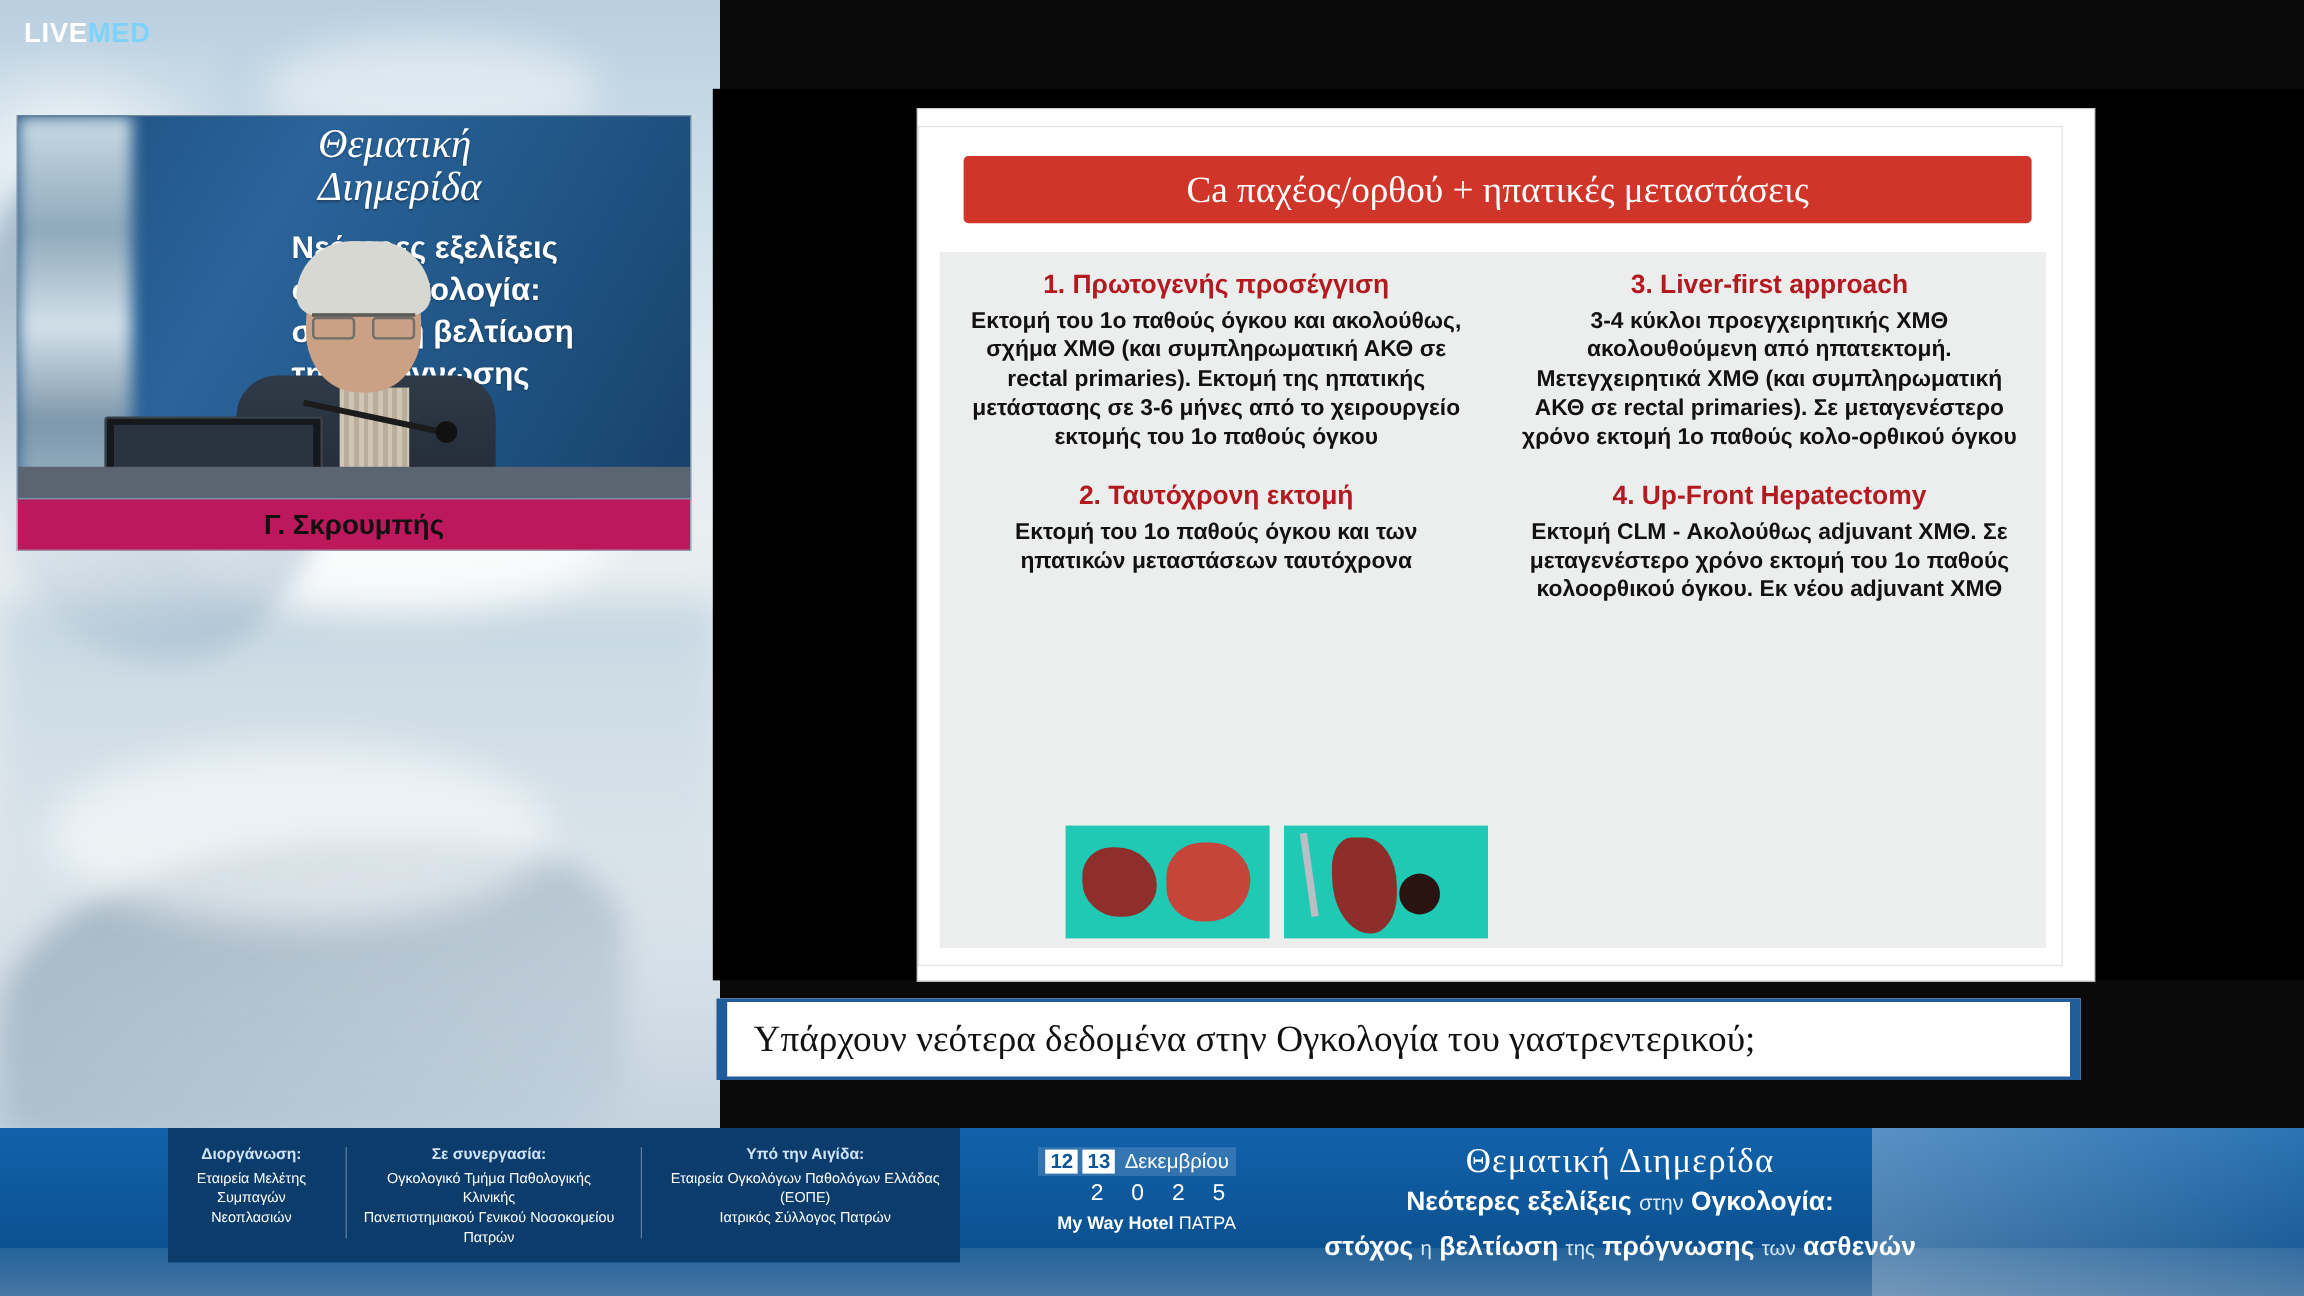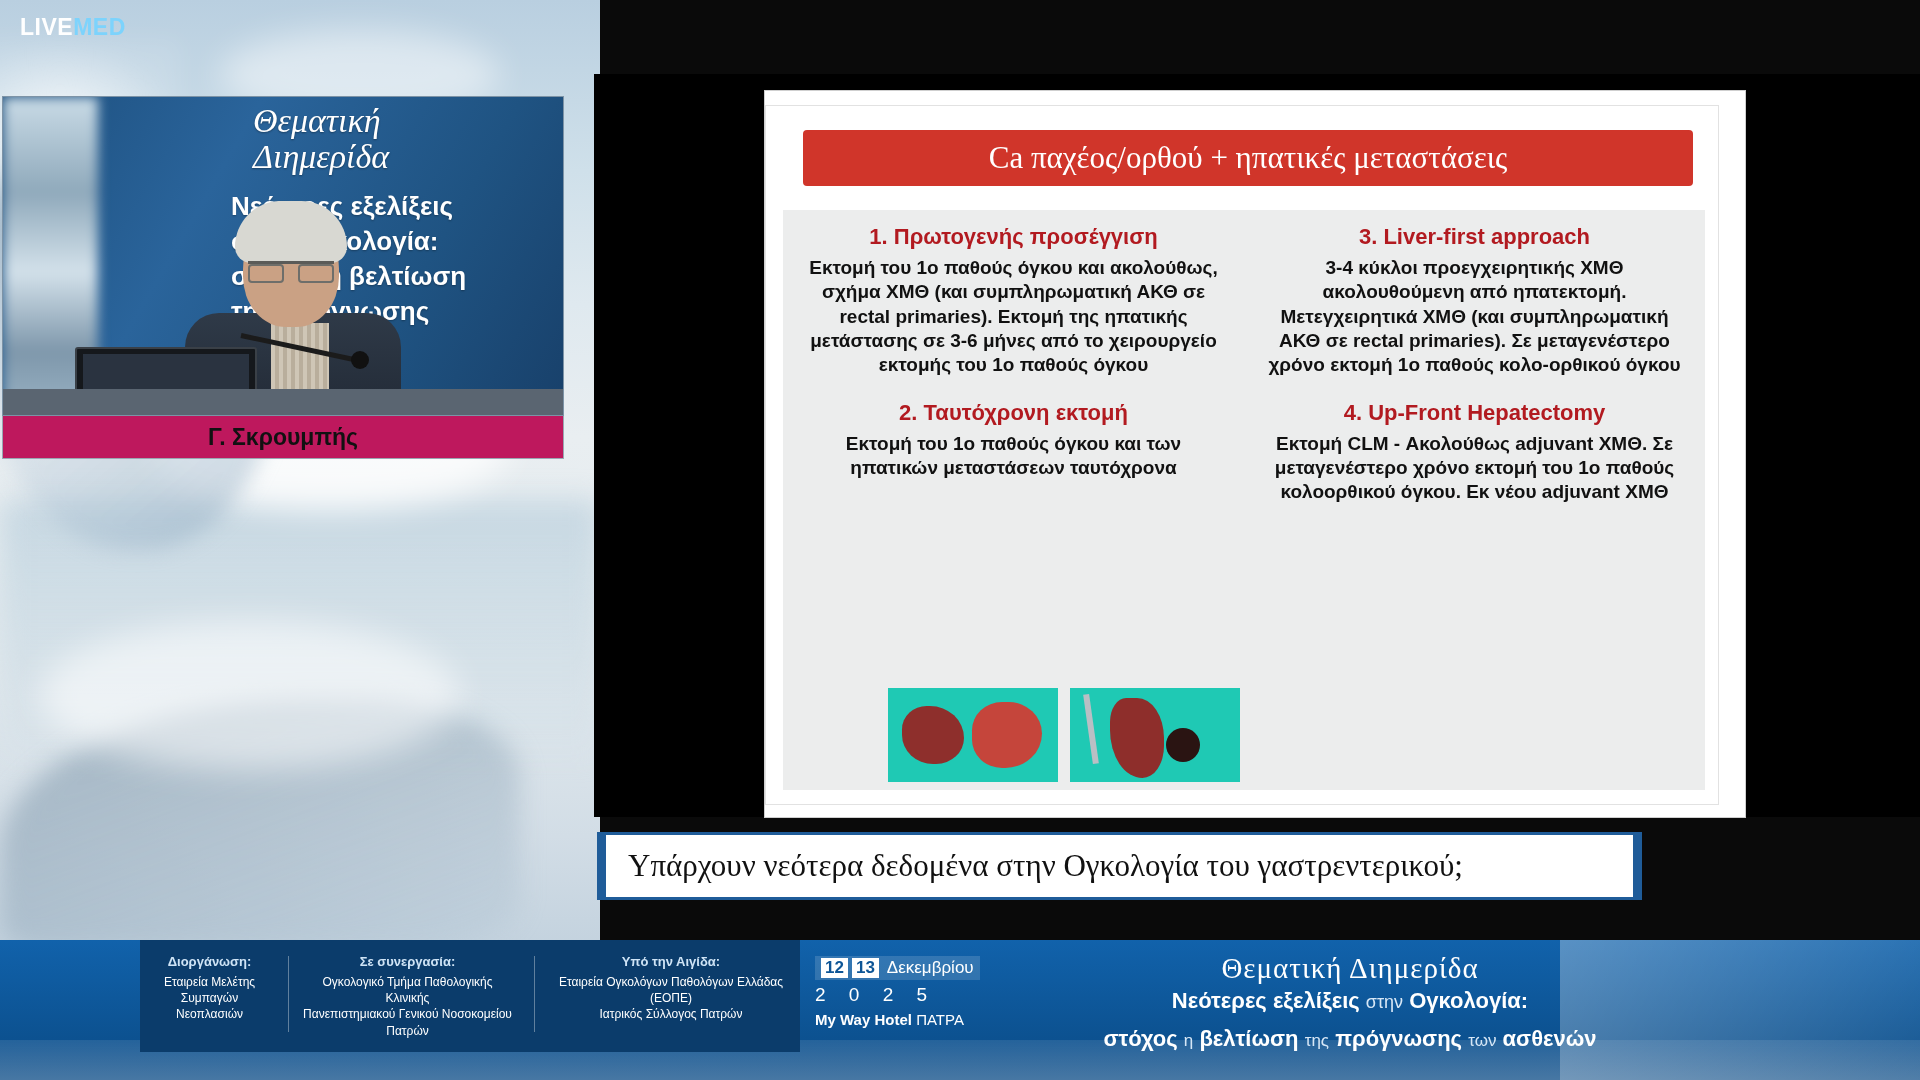--- a/index.html
+++ b/index.html
@@ -82,21 +82,21 @@
     font-weight: bold;
     letter-spacing: 0.5px;
     z-index: 40;
   }
   .logo .live { color: #ffffff; }
   .logo .med  { color: #7dd3fc; font-weight: bold; }
 
   
   .speaker-box {
     position: absolute;
-    left: 2px; top: 96px;
+    left: 14px; top: 96px;
     width: 560px;
     z-index: 30;
   }
   .speaker-video {
     position: relative;
     width: 560px;
     height: 318px;
     overflow: hidden;
     background: #24496e;
     border: 1px solid #7d93a6;
@@ -338,21 +338,21 @@
     left: 18px; top: 6px;
     width: 6px; height: 70px;
     background: #b9bfc4;
     transform: rotate(-8deg);
   }
 
   
   .caption {
     position: absolute;
     left: 597px; top: 832px;
-    width: 1045px; height: 68px;
+    width: 1137px; height: 68px;
     background: #ffffff;
     border-left: 9px solid #1f5c99;
     border-right: 9px solid #1f5c99;
     border-top: 3px solid #1f5c99;
     border-bottom: 3px solid #1f5c99;
     display: flex;
     align-items: center;
     padding-left: 22px;
     box-sizing: border-box;
   }
@@ -408,21 +408,21 @@
   .fc-sep {
     position: absolute;
     top: 16px;
     width: 1px; height: 76px;
     background: rgba(255,255,255,0.35);
   }
   .date-block {
     position: absolute;
     left: 815px; top: 16px;
     width: 215px;
-    text-align: left;
+    text-align: right;
   }
   .date-chip {
     display: inline-flex;
     align-items: center;
     gap: 4px;
     background: rgba(255,255,255,0.15);
     padding: 2px 6px;
   }
   .date-num {
     background: #ffffff;

